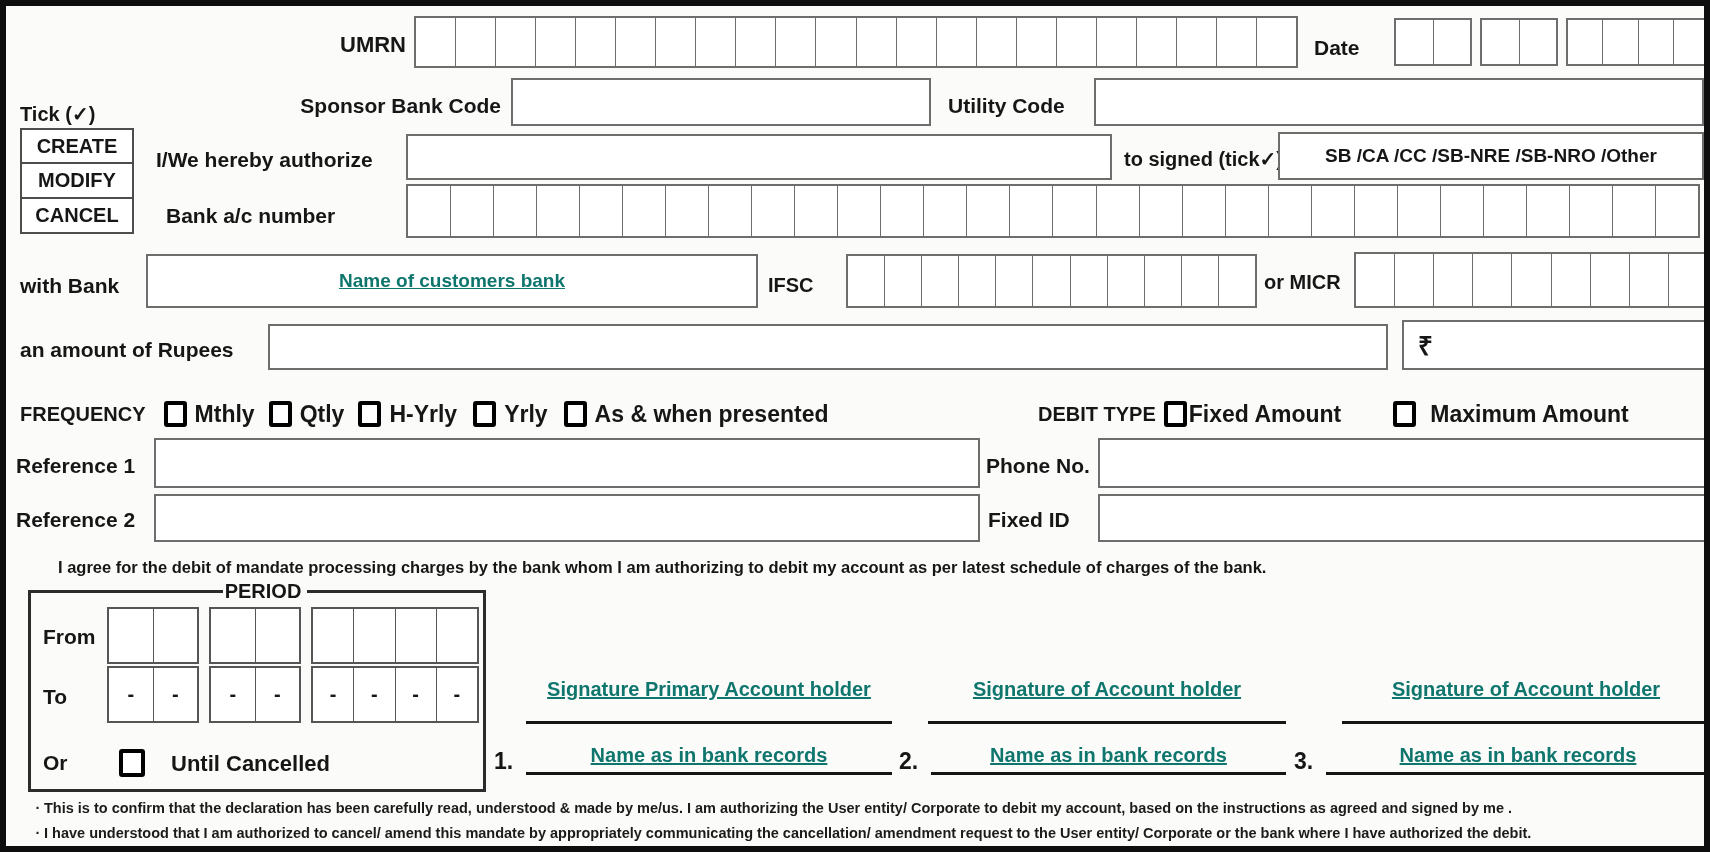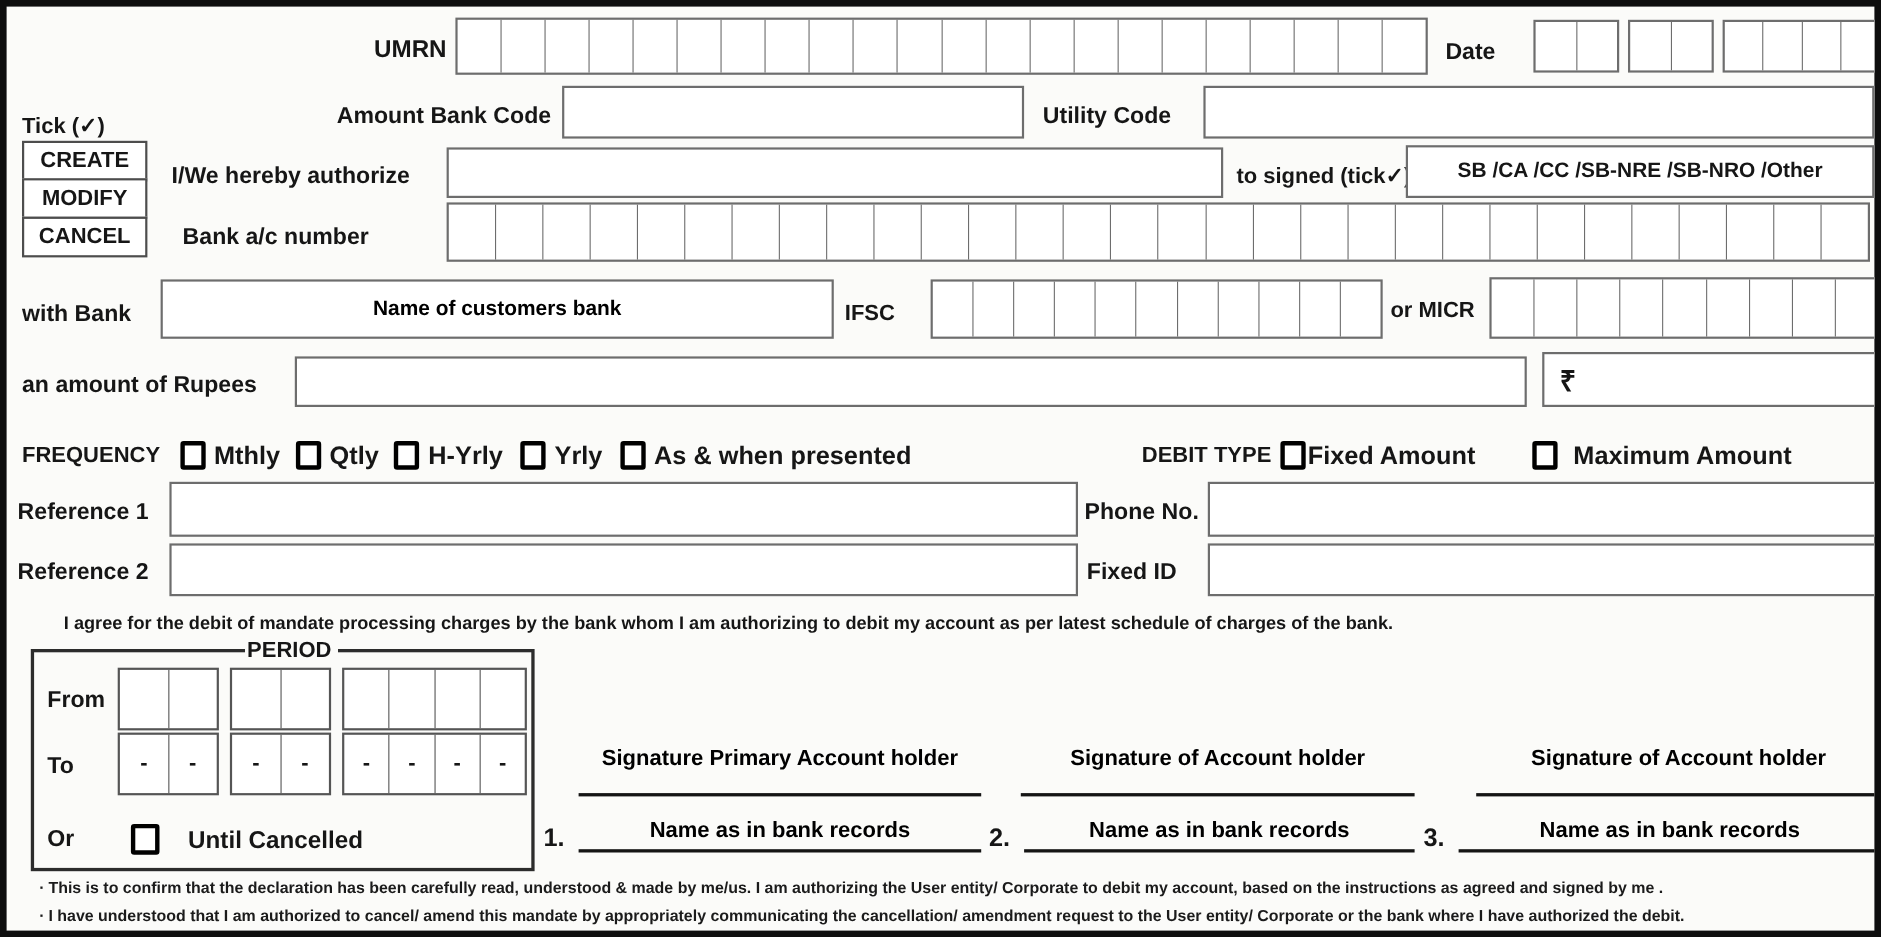--- a/index.html
+++ b/index.html
@@ -8,21 +8,21 @@
     background:#fbfbf9; border:6px solid #0e0e0e; overflow:hidden;
     font-family:"Liberation Sans", sans-serif; font-weight:700; color:#161616;
   }
   .lbl{position:absolute; white-space:nowrap;}
   .ibox{position:absolute; border:2px solid #6d6d6d; background:#fff; box-sizing:border-box;
         display:flex; align-items:center;}
   .cells{position:absolute; display:flex; border:2px solid #6d6d6d; background:#fff; box-sizing:border-box;}
   .cells .cell{flex:1 1 0; border-right:1.6px solid #6d6d6d; box-sizing:border-box;
         display:flex; align-items:center; justify-content:center; font-size:20px; font-weight:700;}
   .cells .cell:last-child{border-right:none;}
-  .wm{color:#000000;}
+  .wm{color:#0f766e;text-decoration:underline;}
   .cb{display:inline-block; width:15px; height:18px; border:4px solid #000; border-radius:3px;
       background:#fff; box-sizing:content-box;}
   .actions{position:absolute; left:14px; top:122px; width:114px;}
   .action{border:2.6px solid #4d4d4d; height:33px; margin-top:-2.6px; background:#fff;
       display:flex; align-items:center; justify-content:center; font-size:20px;}
   .action:first-child{margin-top:0;}
   .freq{position:absolute; display:flex; align-items:center;}
   .freq .opt{display:flex; align-items:center; margin-left:18px; font-size:23px;}
   .freq .opt .cb{margin-right:8px;}
   fieldset#period{position:absolute; left:22px; top:574px; width:452px; height:206px;
@@ -79,21 +79,21 @@
       <span class="cell"></span>
       <span class="cell"></span>
     </div>
   <div class="cells" style="left:1560px; top:12px; width:144px; height:48px;">
       <span class="cell"></span>
       <span class="cell"></span>
       <span class="cell"></span>
       <span class="cell"></span>
     </div>
 
-  <div class="lbl" style="left:235px; top:88px; width:260px; text-align:right; font-size:21px;">Amount Bank Code</div>
+  <div class="lbl" style="left:235px; top:88px; width:260px; text-align:right; font-size:21px;">Sponsor Bank Code</div>
   <div class="ibox" style="left:505px; top:72px; width:420px; height:48px;"></div>
   <div class="lbl" style="left:942px; top:88px; font-size:21px;">Utility Code</div>
   <div class="ibox" style="left:1088px; top:72px; width:610px; height:48px;"></div>
 
   <div class="lbl" style="left:14px; top:96px; font-size:20px;">Tick (✓)</div>
   <div class="actions">
     <div class="action">CREATE</div>
     <div class="action">MODIFY</div>
     <div class="action">CANCEL</div>
   </div>

